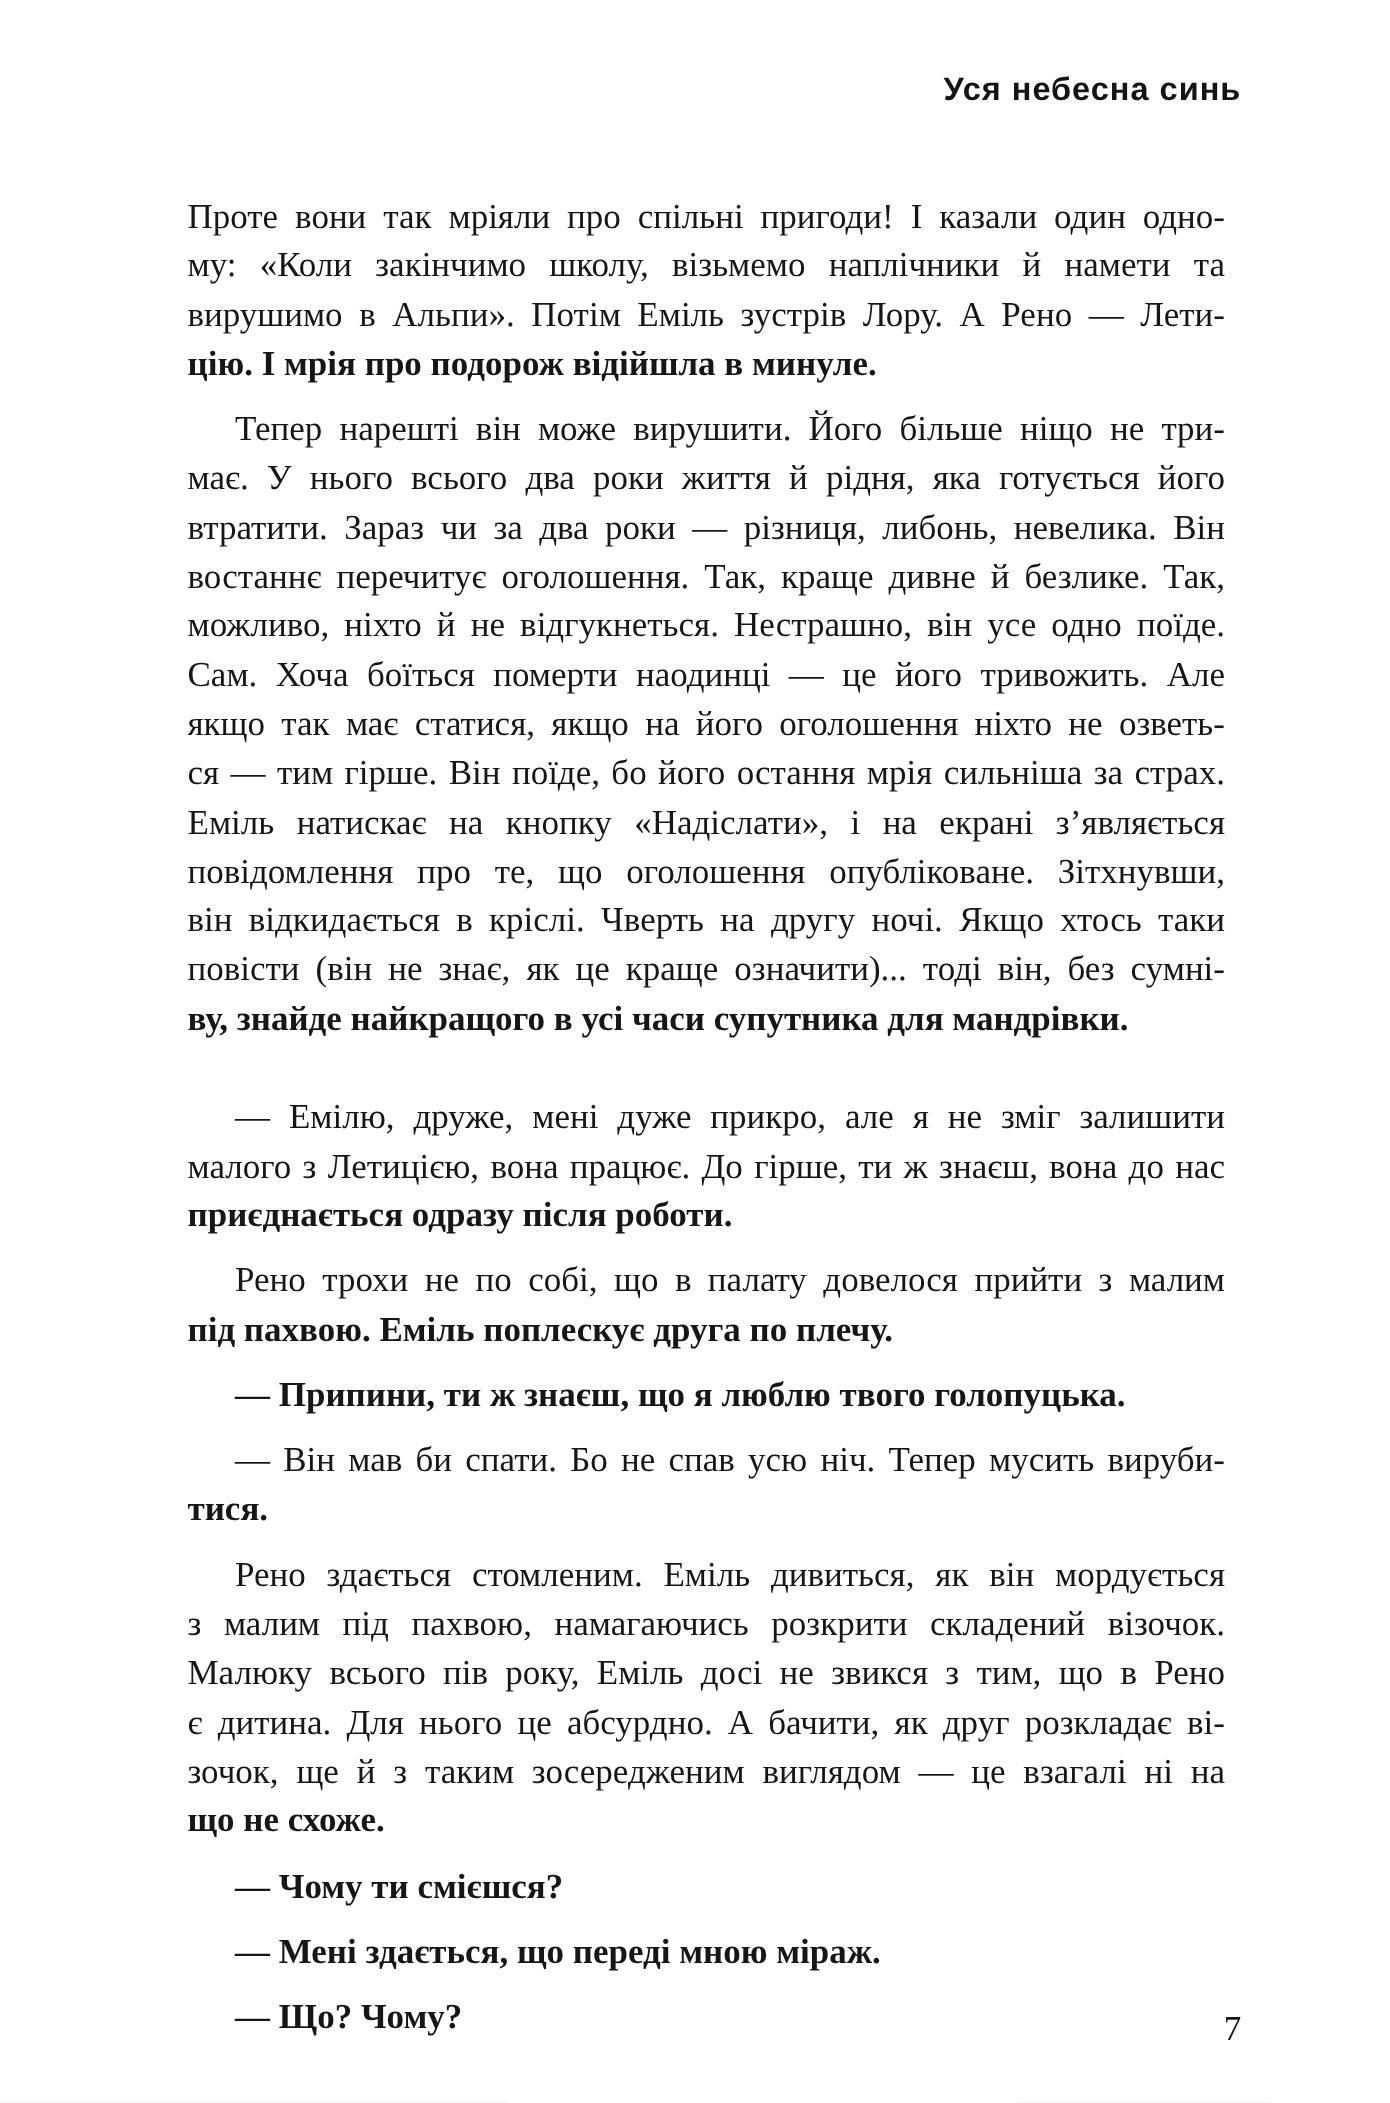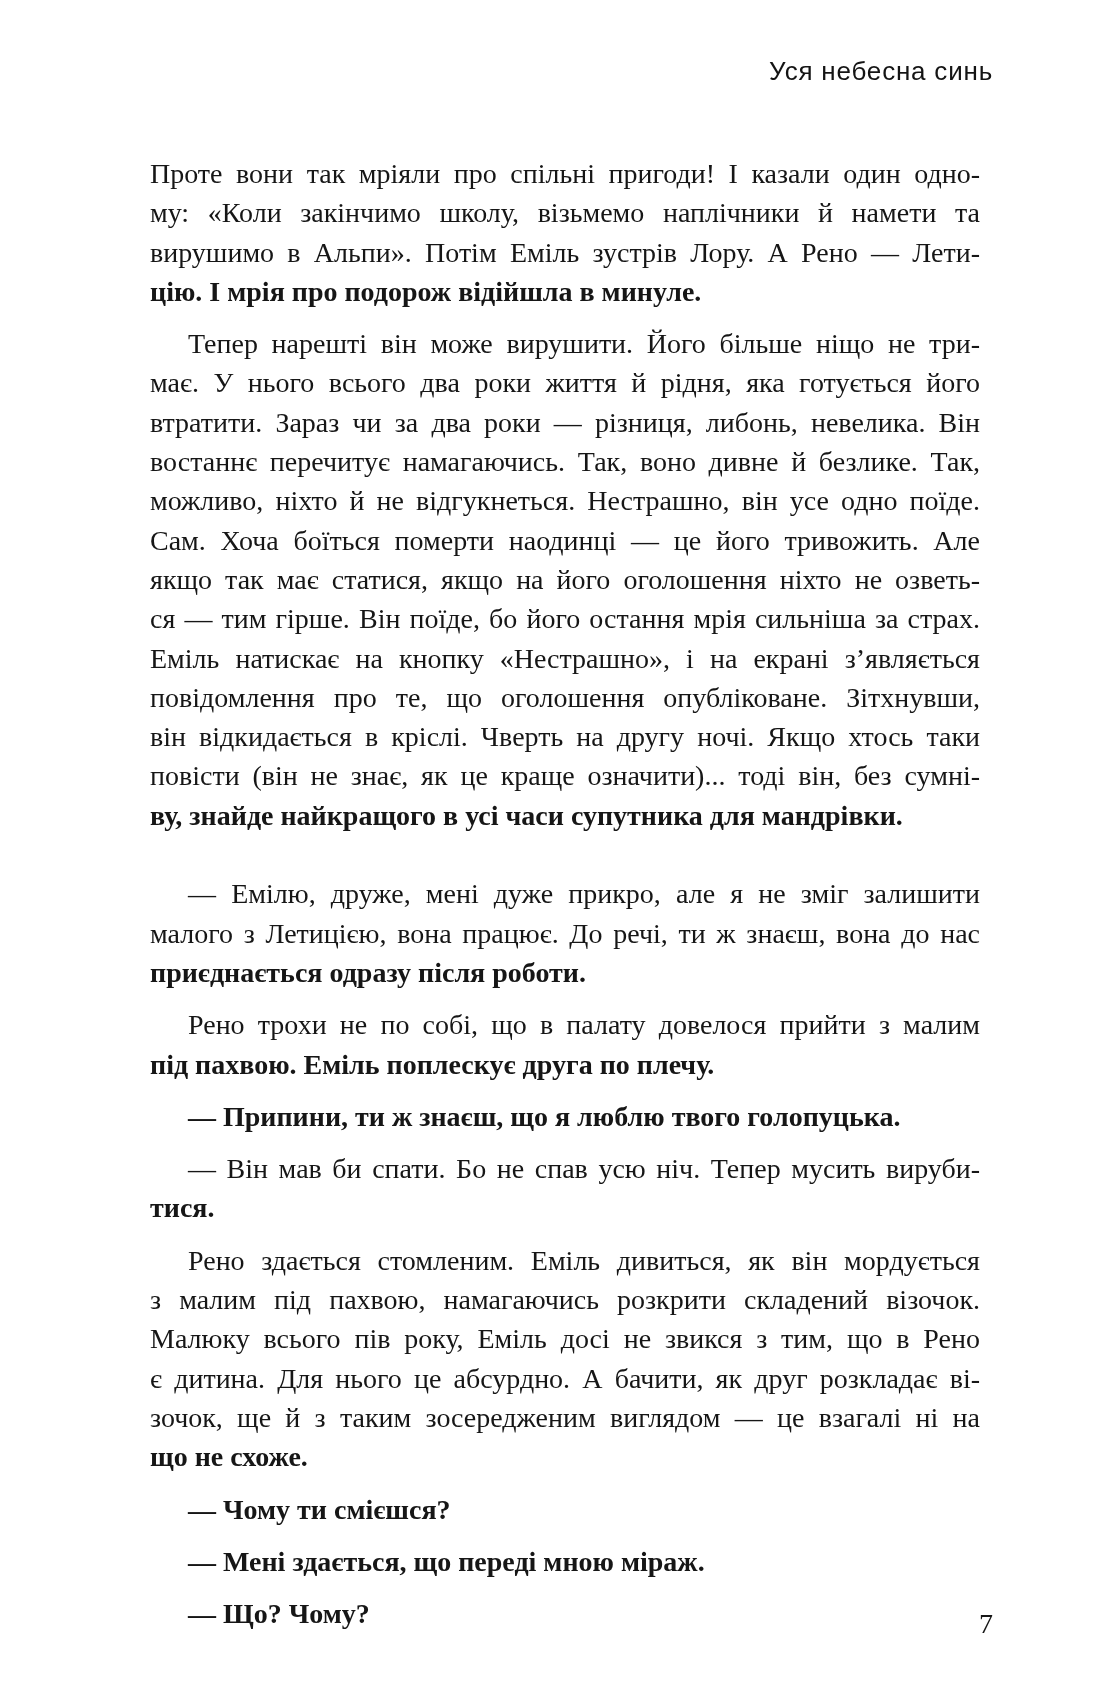--- a/index.html
+++ b/index.html
@@ -12,21 +12,21 @@
     width: 1112px;
     height: 1682px;
     background: #ffffff;
     overflow: hidden;
   }
   .running-head {
     position: absolute;
     top: 54px;
     right: 119px;
     font-family: "Liberation Sans", sans-serif;
-    font-weight: 400;
+    font-weight: 700;
     font-size: 26px;
     letter-spacing: 0.8px;
     color: #141414;
     line-height: 34px;
   }
   .text-block {
     position: absolute;
     left: 137px;
     top: 141px;
     width: 856px;
@@ -70,34 +70,34 @@
       <div class="para">
         <div class="line">Проте вони так мріяли про спільні пригоди! І казали один одно-</div>
         <div class="line">му: «Коли закінчимо школу, візьмемо наплічники й намети та</div>
         <div class="line">вирушимо в Альпи». Потім Еміль зустрів Лору. А Рено — Лети-</div>
         <div class="line last">цію. І мрія про подорож відійшла в минуле.</div>
       </div>
       <div class="para">
         <div class="line first-indent">Тепер нарешті він може вирушити. Його більше ніщо не три-</div>
         <div class="line">має. У нього всього два роки життя й рідня, яка готується його</div>
         <div class="line">втратити. Зараз чи за два роки — різниця, либонь, невелика. Він</div>
-        <div class="line">востаннє перечитує намагаючись. Так, воно дивне й безлике. Так,</div>
+        <div class="line">востаннє перечитує оголошення. Так, краще дивне й безлике. Так,</div>
         <div class="line">можливо, ніхто й не відгукнеться. Нестрашно, він усе одно поїде.</div>
         <div class="line">Сам. Хоча боїться померти наодинці — це його тривожить. Але</div>
         <div class="line">якщо так має статися, якщо на його оголошення ніхто не озветь-</div>
         <div class="line">ся — тим гірше. Він поїде, бо його остання мрія сильніша за страх.</div>
-        <div class="line">Еміль натискає на кнопку «Нестрашно», і на екрані з’являється</div>
+        <div class="line">Еміль натискає на кнопку «Надіслати», і на екрані з’являється</div>
         <div class="line">повідомлення про те, що оголошення опубліковане. Зітхнувши,</div>
         <div class="line">він відкидається в кріслі. Чверть на другу ночі. Якщо хтось таки</div>
         <div class="line">повісти (він не знає, як це краще означити)... тоді він, без сумні-</div>
         <div class="line last">ву, знайде найкращого в усі часи супутника для мандрівки.</div>
       </div>
       <div class="para scene-break">
         <div class="line first-indent">— Емілю, друже, мені дуже прикро, але я не зміг залишити</div>
-        <div class="line">малого з Летицією, вона працює. До речі, ти ж знаєш, вона до нас</div>
+        <div class="line">малого з Летицією, вона працює. До гірше, ти ж знаєш, вона до нас</div>
         <div class="line last">приєднається одразу після роботи.</div>
       </div>
       <div class="para">
         <div class="line first-indent">Рено трохи не по собі, що в палату довелося прийти з малим</div>
         <div class="line last">під пахвою. Еміль поплескує друга по плечу.</div>
       </div>
       <div class="para">
         <div class="line first-indent last">— Припини, ти ж знаєш, що я люблю твого голопуцька.</div>
       </div>
       <div class="para">

